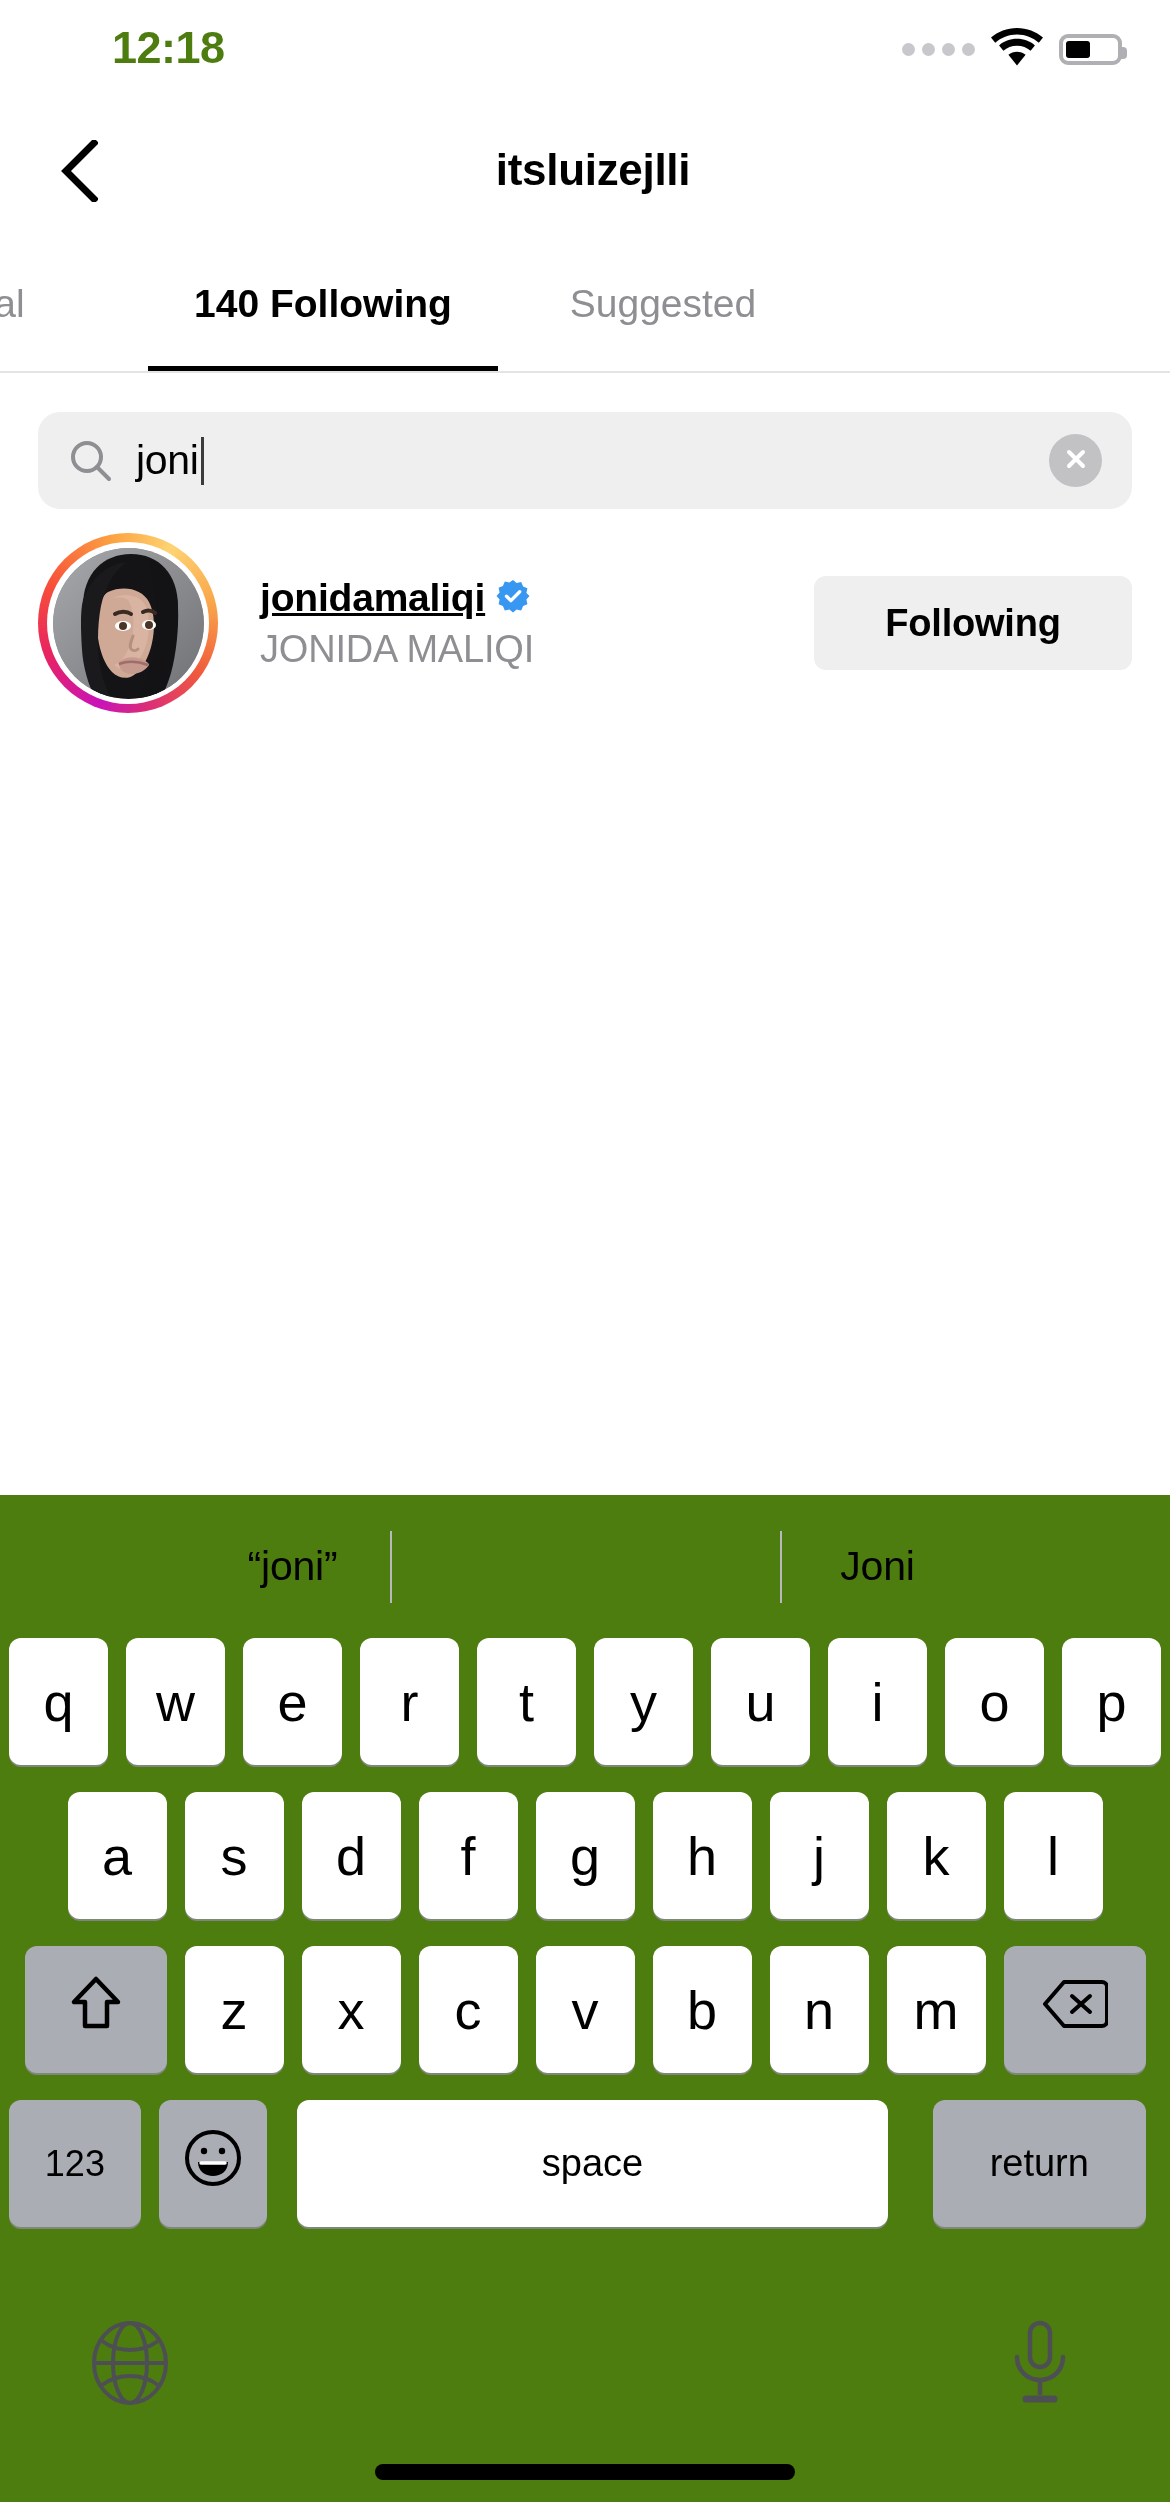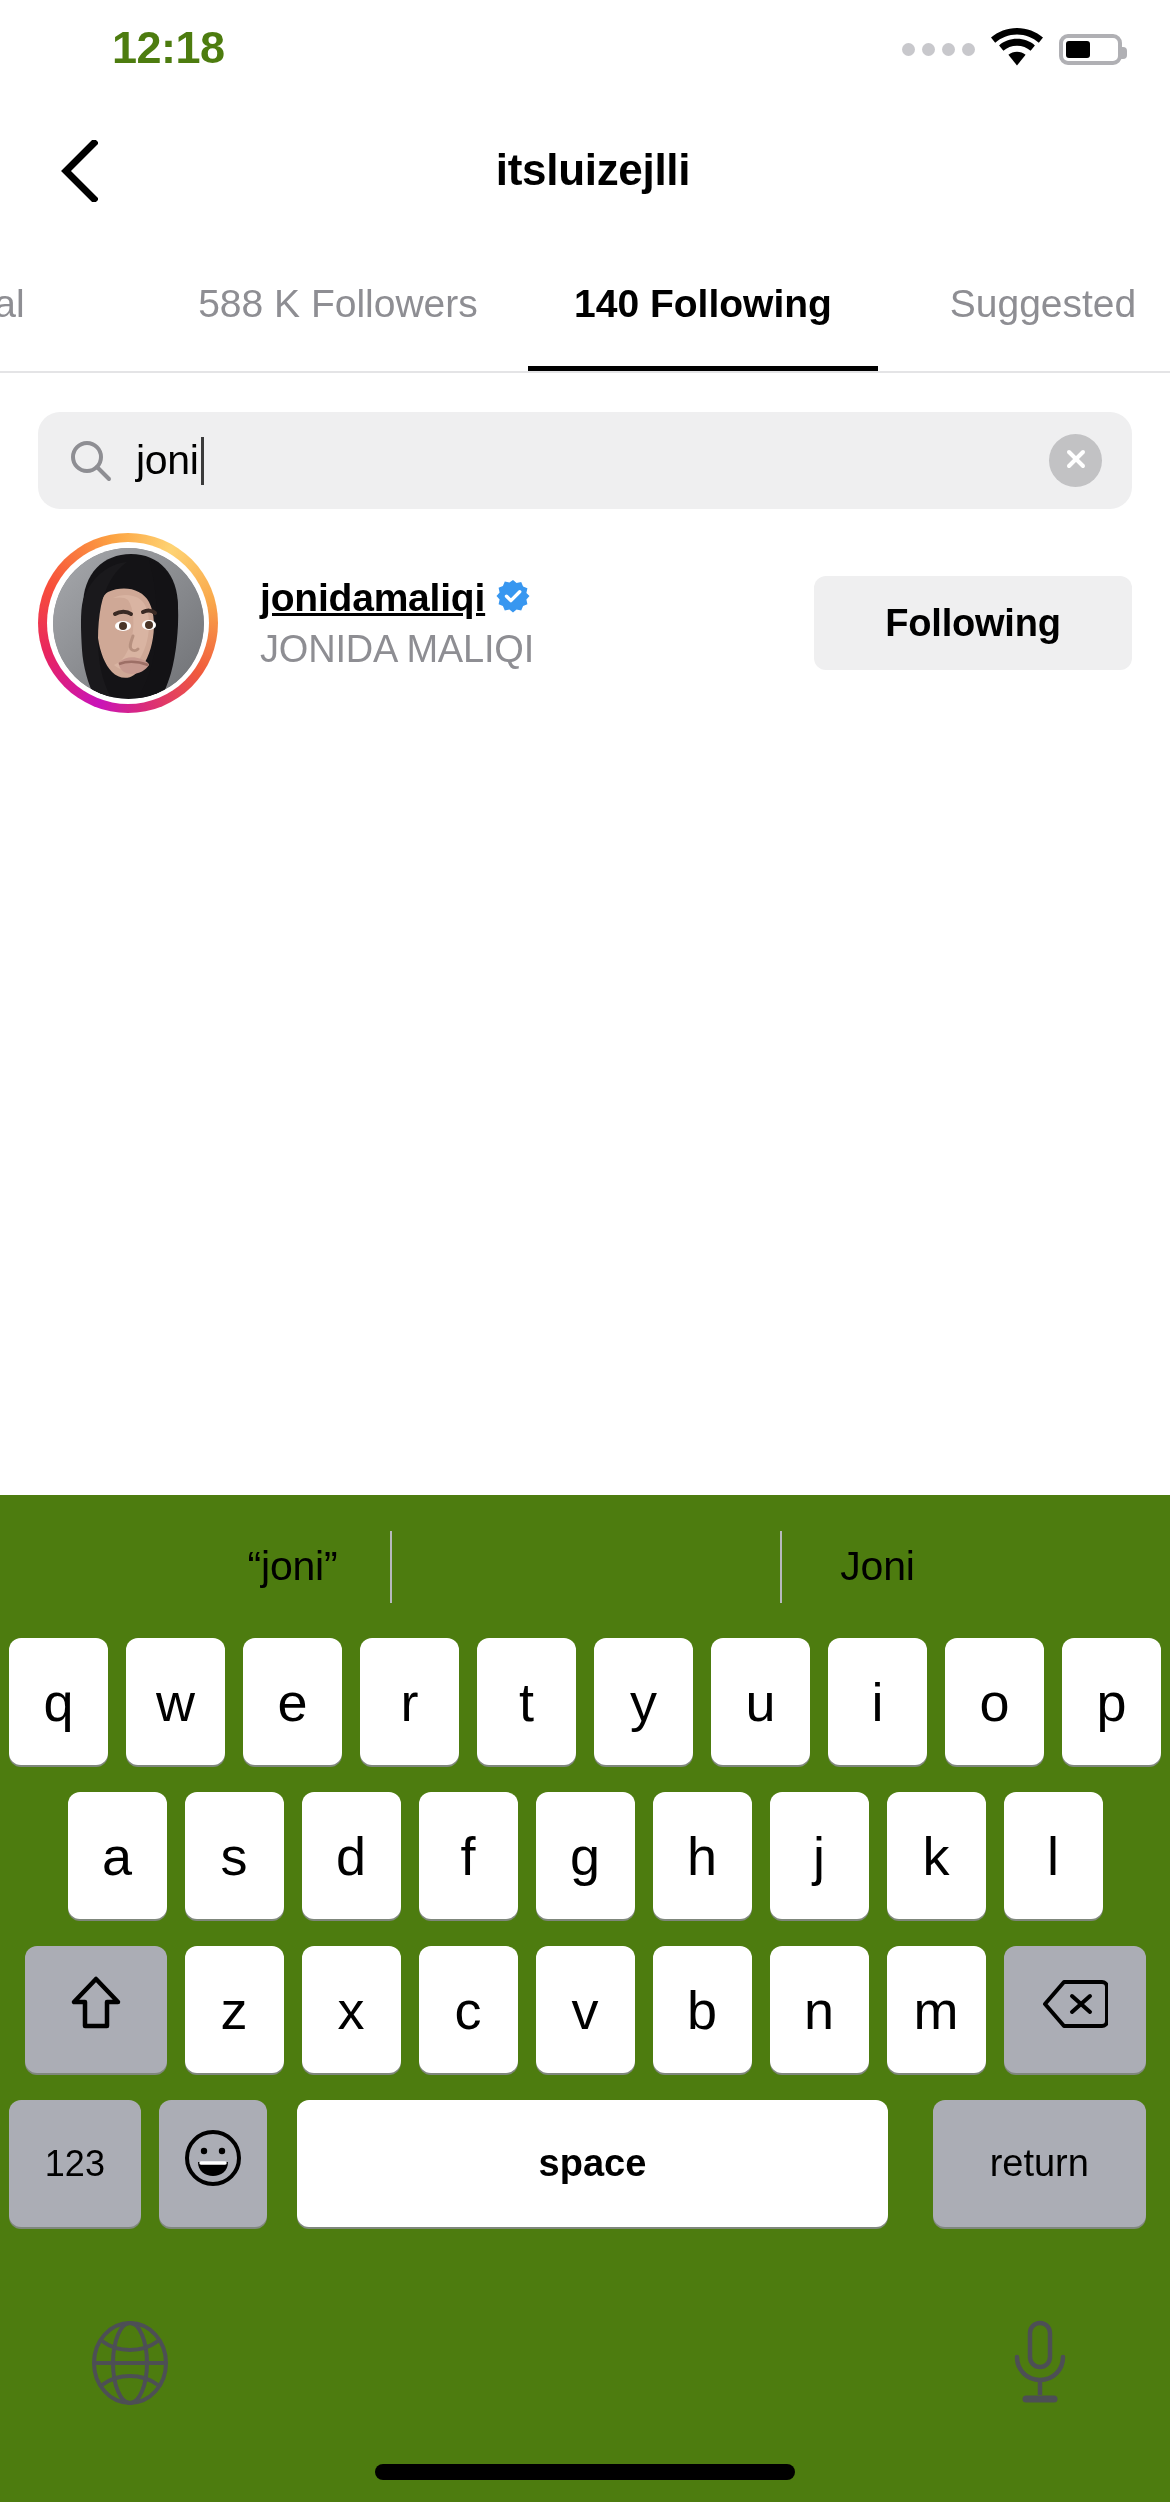--- a/index.html
+++ b/index.html
@@ -350,21 +350,21 @@
   .row2 .key { width: 99px; margin: 0 9px; }
   .row3 .key { width: 99px; margin: 0 9px; }
   .key.dark {
     background: #abadb5;
     box-shadow: 0 2px 0 rgba(136,138,143,0.85);
   }
   .key.wide-fn { width: 142px !important; }
   .row4 .key { height: 127px; }
   .key-123 { width: 142px; font-size: 36px; font-weight: 500; margin: 0 9px; }
   .key-emoji { width: 117px; margin: 0 9px; }
-  .key-space { width: 636px; margin: 0 21px; font-size: 38px; font-weight: 700; }
+  .key-space { width: 636px; margin: 0 21px; font-size: 38px; font-weight: 400; }
   .key-return { width: 230px; margin: 0 24px; font-size: 38px; font-weight: 400; }
 
   .kb-bottom {
     position: absolute;
     left: 0; bottom: 0;
     width: 1170px;
     height: 212px;
   }
   .globe-btn {
     position: absolute;
@@ -426,21 +426,20 @@
         <svg width="38" height="62" viewBox="0 0 38 62">
           <path d="M34 3L6 31l28 28" stroke="#000" stroke-width="7" fill="none" stroke-linecap="square"></path>
         </svg>
       </span>
     </div>
     <div class="nav-title">itsluizejlli</div>
   </div>
 
   <div class="tab-bar">
     <div class="tab tab-0">utual</div>
-    <div class="tab tab-1">588 K Followers</div>
     <div class="tab tab-2 active">140 Following</div>
     <div class="tab tab-3">Suggested</div>
   </div>
   <div class="tab-divider"></div>
 
   <div class="search-wrap">
     <span class="search-icon-box">
       <svg width="44" height="44" viewBox="0 0 44 44">
         <circle cx="18" cy="18" r="14" stroke="#8e8e93" stroke-width="4" fill="none"></circle>
         <line x1="28" y1="28" x2="40" y2="40" stroke="#8e8e93" stroke-width="4" stroke-linecap="round"></line>

